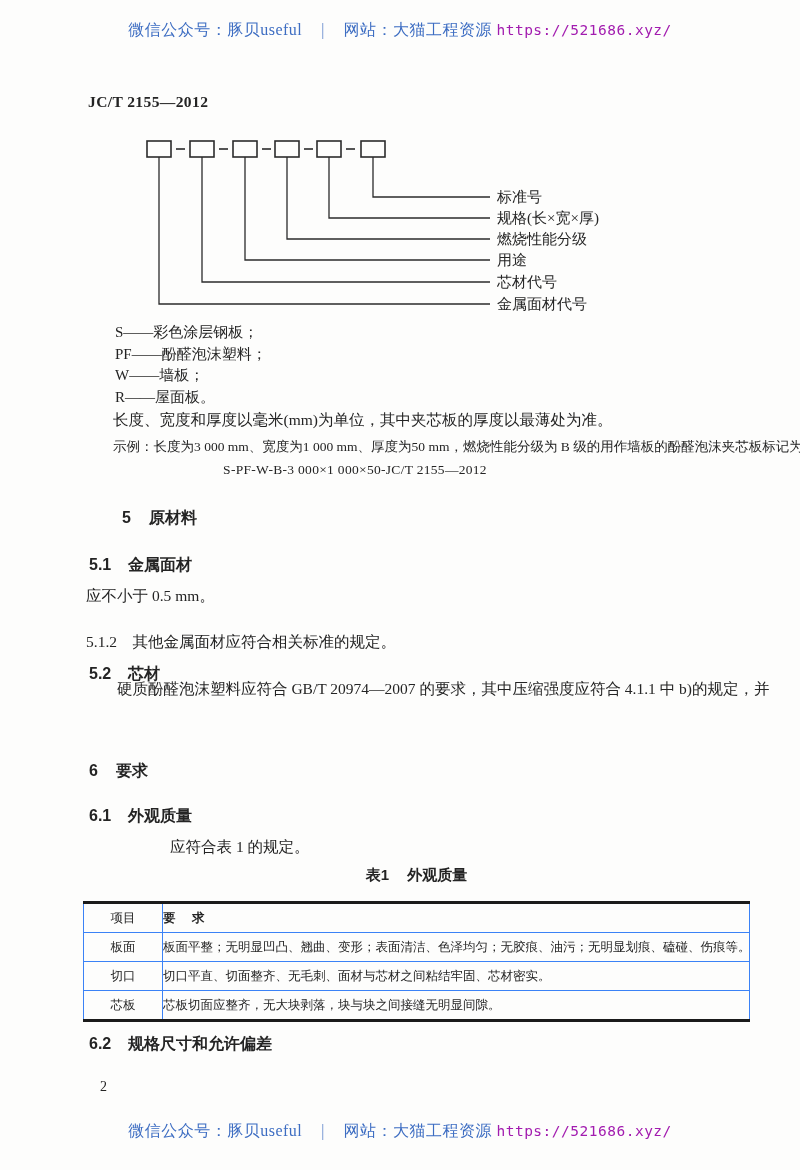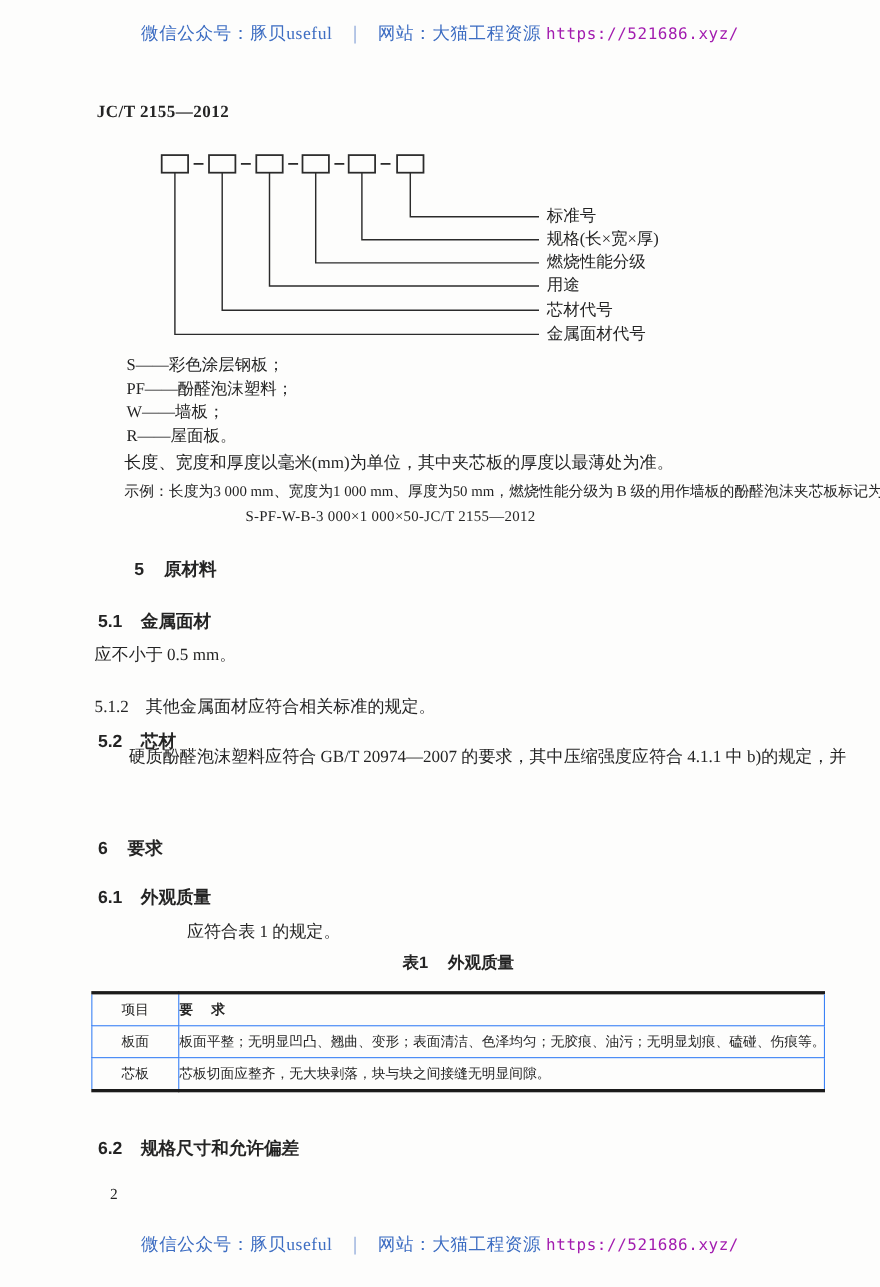--- a/index.html
+++ b/index.html
@@ -142,20 +142,24 @@
   <tbody>
     <tr>
       <td class="c-item">项目</td>
       <td class="c-req hdr-req">要　求</td>
     </tr>
     <tr>
       <td class="c-item">板面</td>
       <td class="c-req">板面平整；无明显凹凸、翘曲、变形；表面清洁、色泽均匀；无胶痕、油污；无明显划痕、磕碰、伤痕等。</td>
     </tr>
     <tr>
+      <td class="c-item">切口</td>
+      <td class="c-req">切口平直、切面整齐、无毛刺、面材与芯材之间粘结牢固、芯材密实。</td>
+    </tr>
+    <tr>
       <td class="c-item">芯板</td>
       <td class="c-req">芯板切面应整齐，无大块剥落，块与块之间接缝无明显间隙。</td>
     </tr>
   </tbody>
 </table>
 
 <div class="abs h-sans" style="left:89px;top:1034px;">
   <span class="num" style="min-width:26px;">6.2</span><span>规格尺寸和允许偏差</span>
 </div>
 

